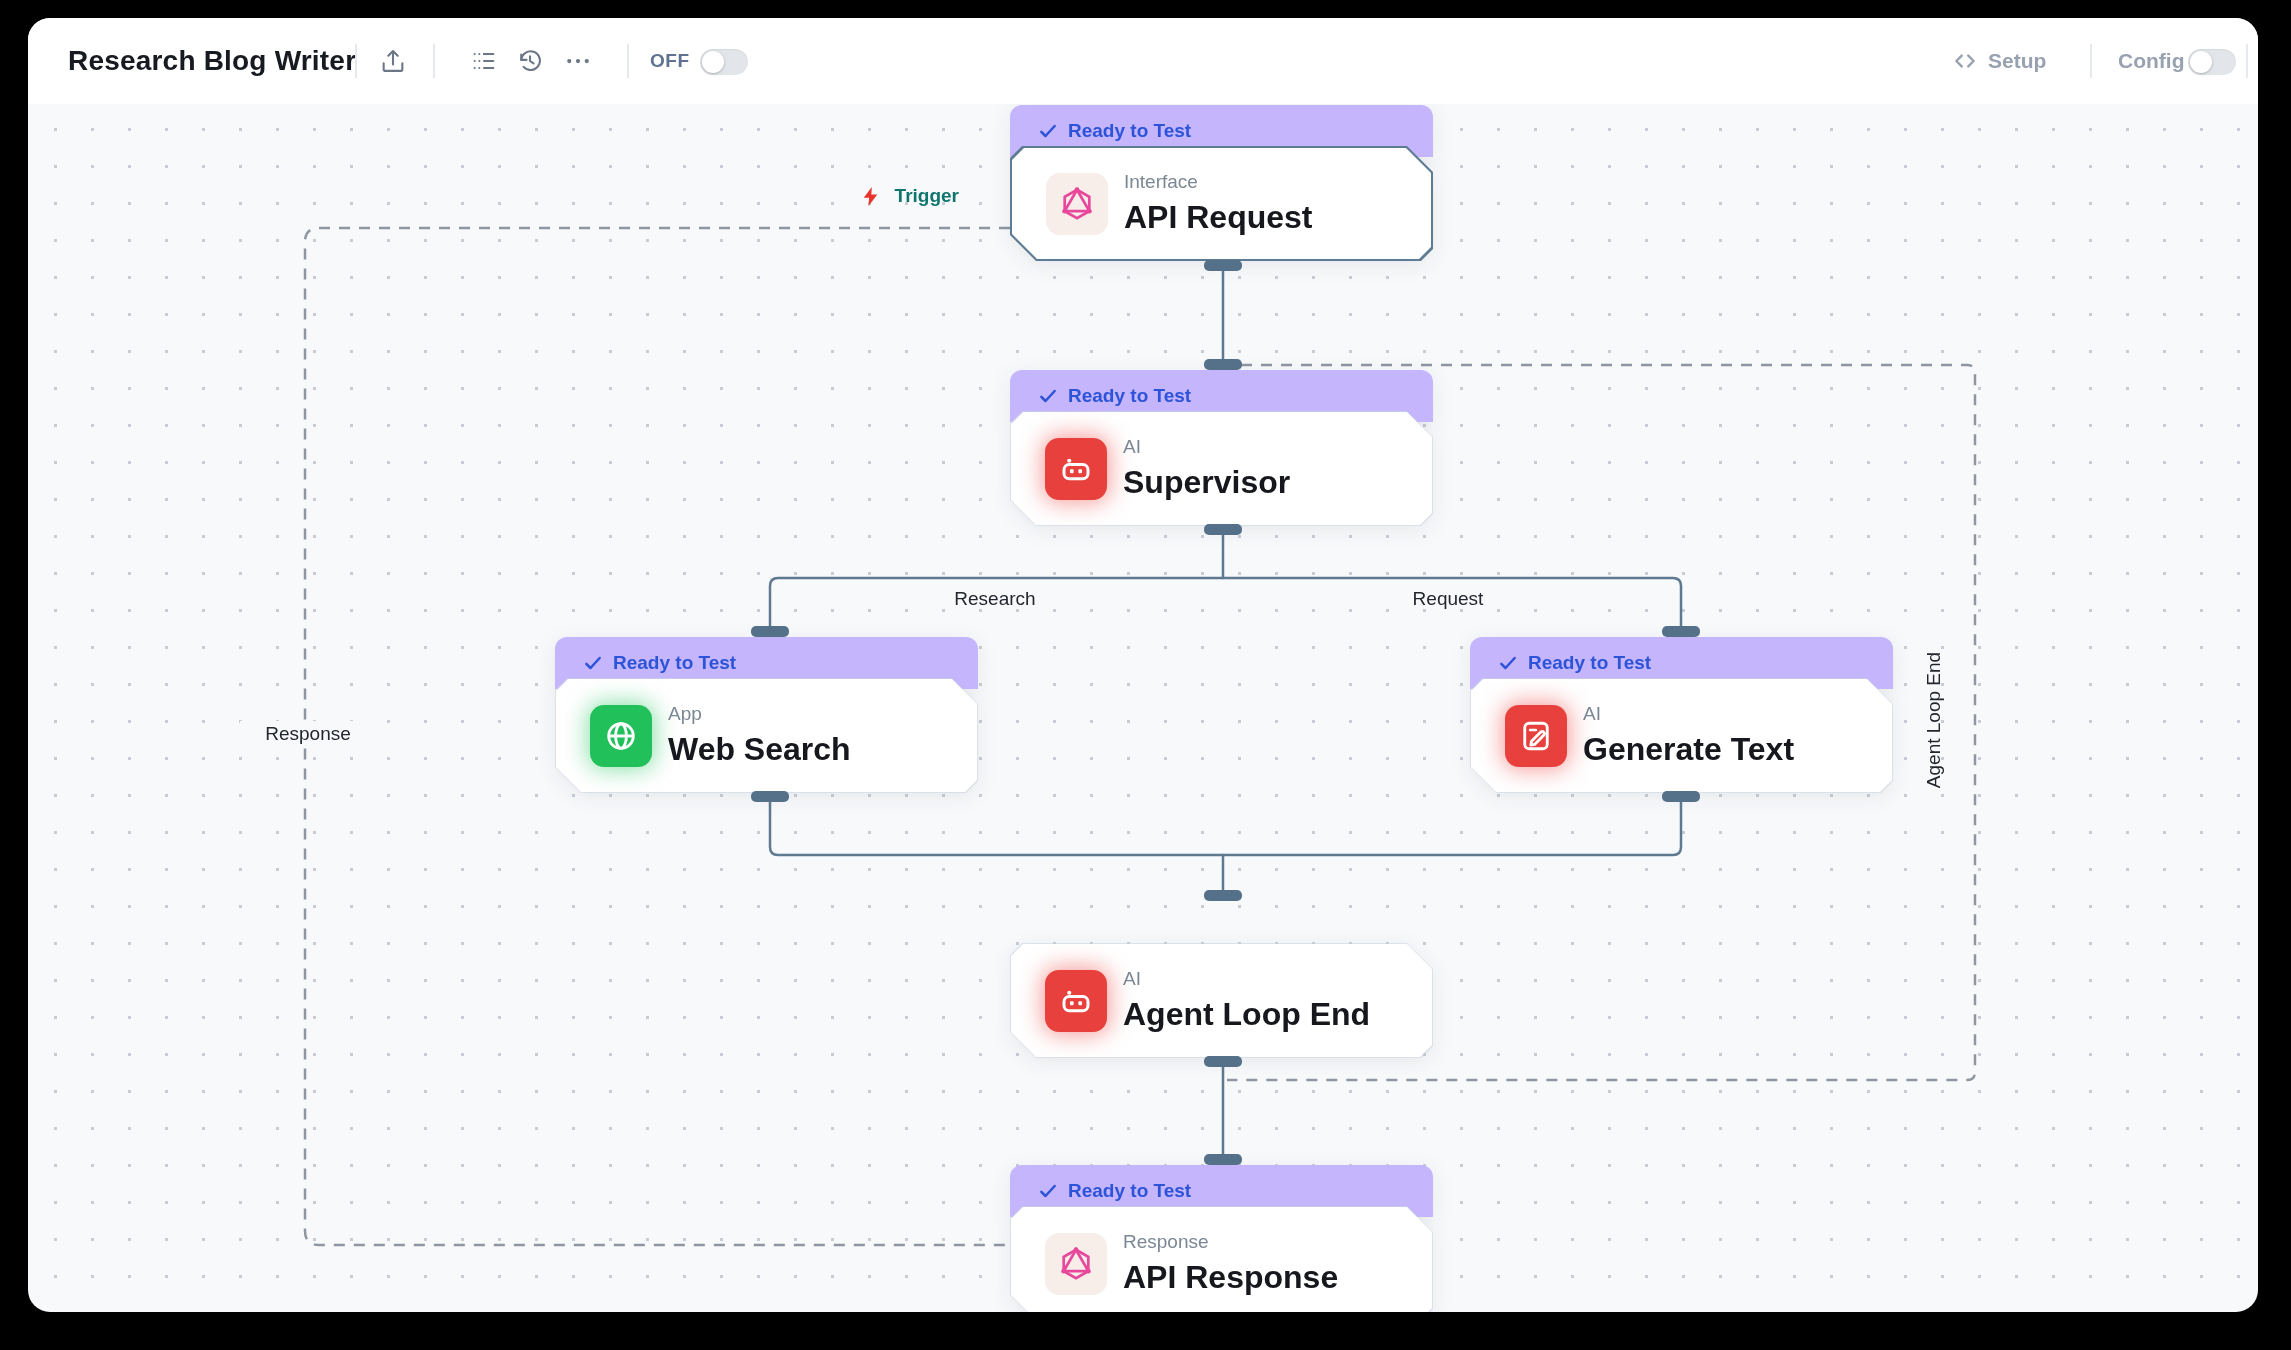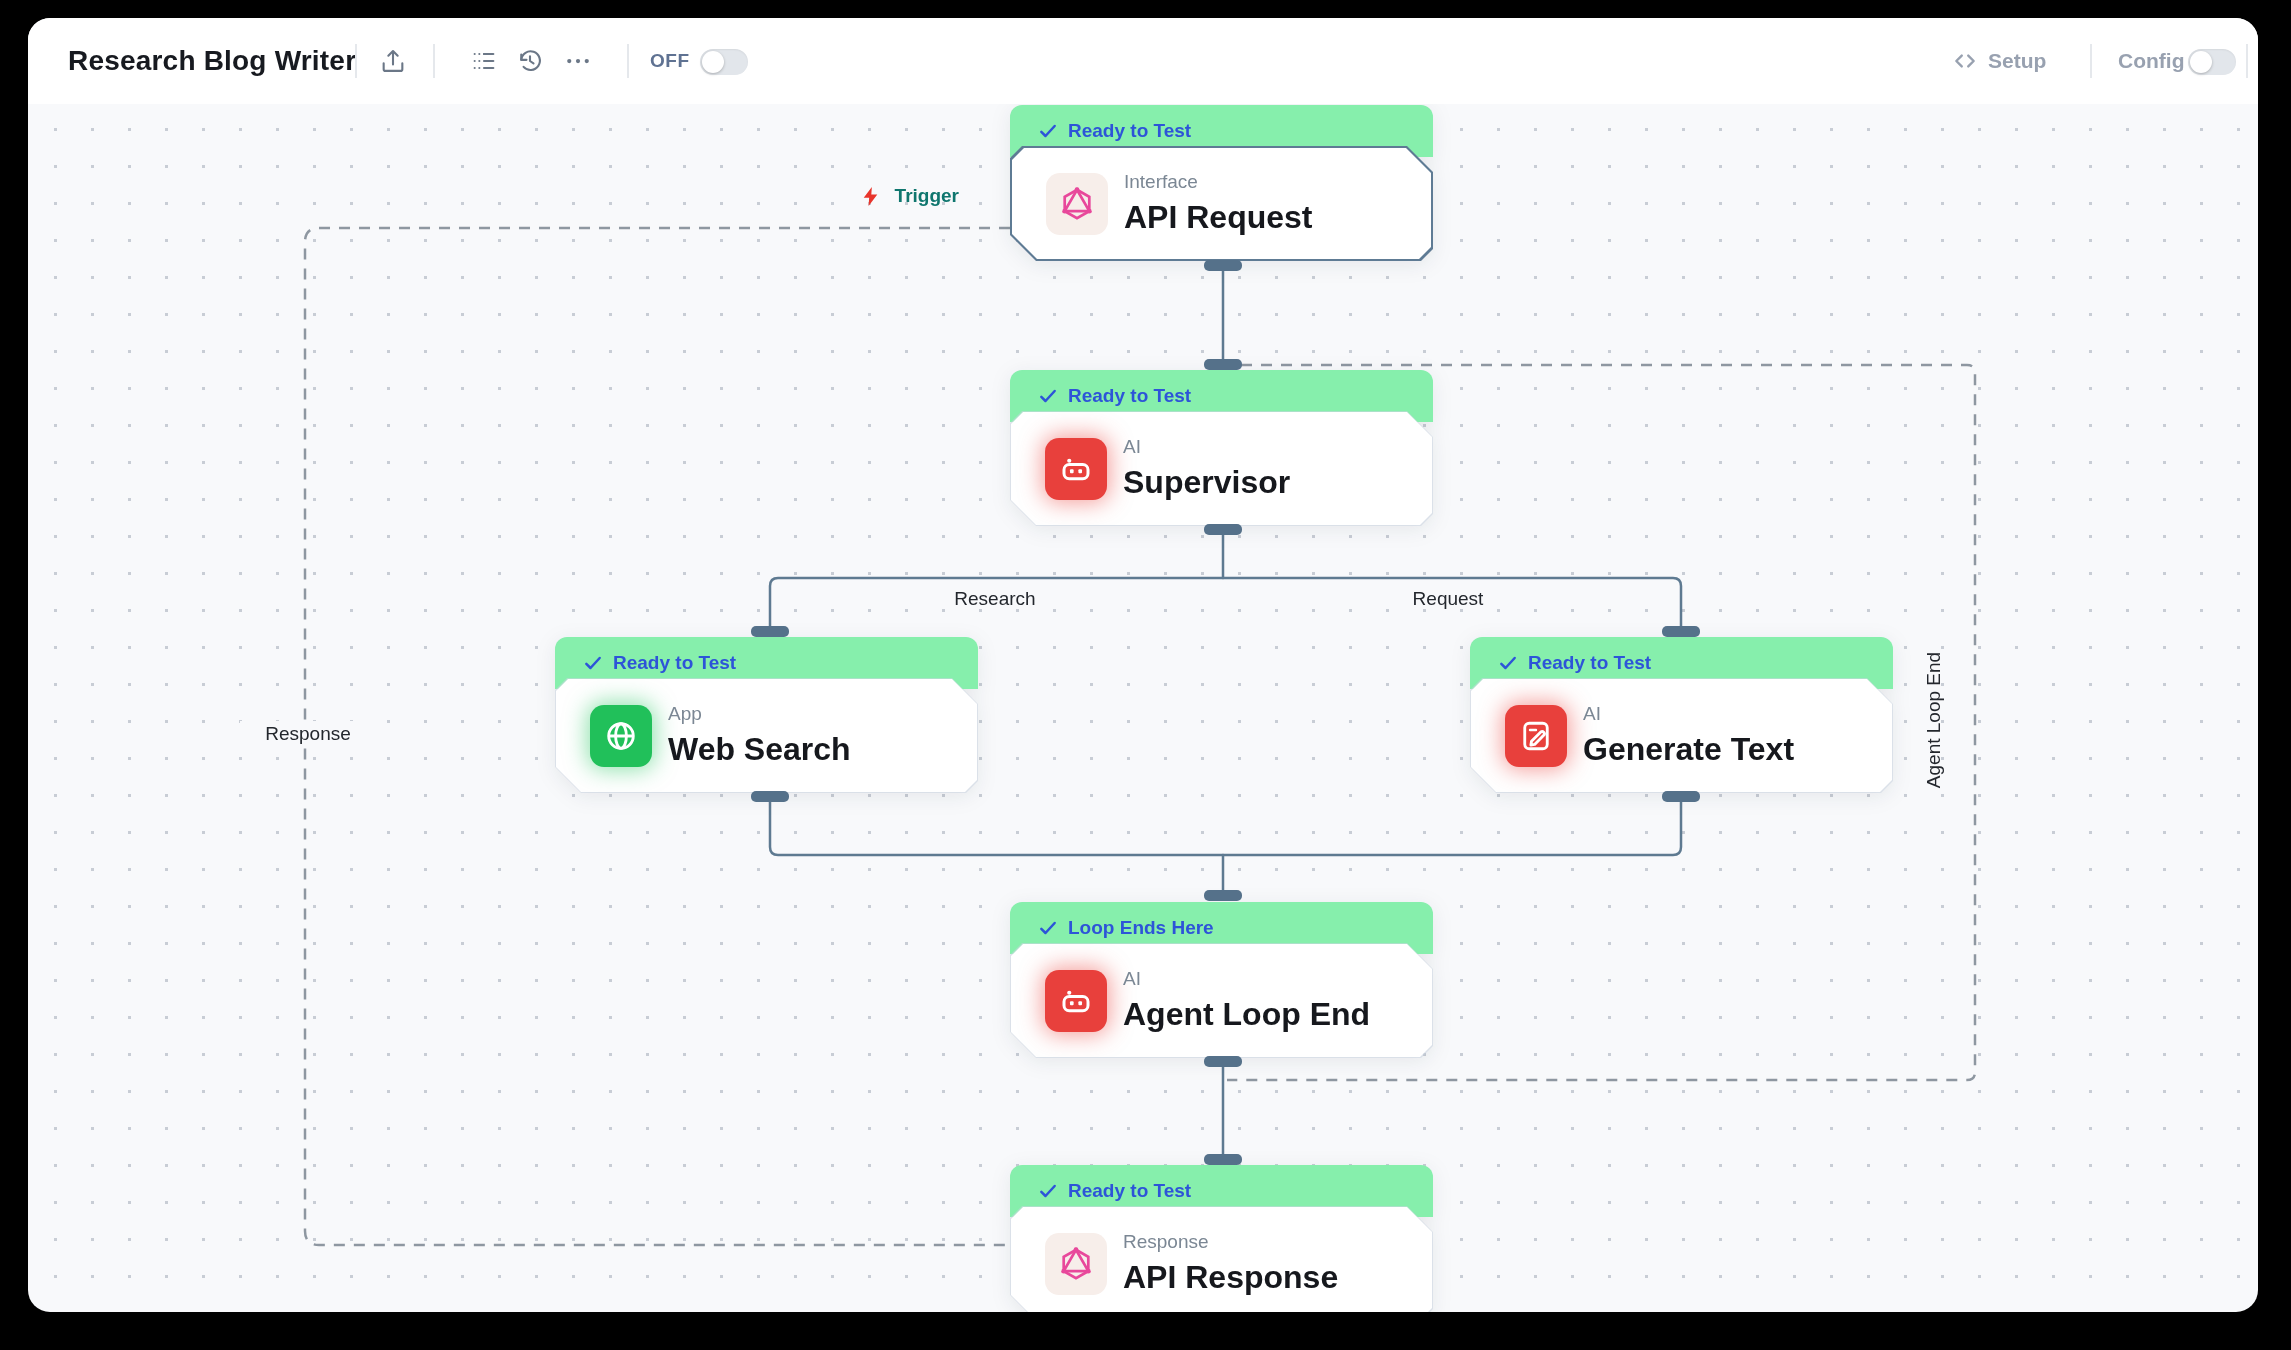--- a/index.html
+++ b/index.html
@@ -21,21 +21,21 @@
   .toggle{position:absolute;top:31px;width:48px;height:26px;border-radius:13px;background:#e2e6eb;box-shadow:inset 0 1px 2px rgba(0,0,0,.06);}
   .toggle .knob{position:absolute;left:2px;top:2px;width:22px;height:22px;border-radius:50%;background:#fff;box-shadow:0 1px 3px rgba(0,0,0,.25);}
   .hgray{position:absolute;top:0;height:86px;display:flex;align-items:center;gap:10px;font-size:21px;color:#98a1b0;font-weight:bold;}
   
   .canvas{position:absolute;left:0;top:86px;right:0;bottom:0;
     background-image:radial-gradient(circle,#c8cdd5 1.7px,transparent 2px);
     background-size:37px 37px;background-position:9px 7px;z-index:1;}
   svg.edges{position:absolute;left:0;top:0;z-index:2;}
   
   .node{position:absolute;width:423px;height:156px;z-index:3;filter:drop-shadow(0 4px 10px rgba(15,23,42,.08));}
-  .badge{position:absolute;left:0;top:0;right:0;height:52px;background:#86efac;border-radius:12px 12px 0 0;
+  .badge{position:absolute;left:0;top:0;right:0;height:52px;background:#c4b5fd;border-radius:12px 12px 0 0;
     display:flex;align-items:center;gap:10px;padding-left:28px;box-sizing:border-box;
     font-size:19px;font-weight:bold;color:#2d54d8;}
   .cardwrap{position:absolute;left:0;top:41px;right:0;height:115px;background:rgba(203,213,225,.55);padding:1px;box-sizing:border-box;
     clip-path:polygon(12px 0,calc(100% - 26px) 0,100% 26px,100% calc(100% - 12px),calc(100% - 12px) 100%,26px 100%,0 calc(100% - 26px),0 12px);}
   .node.sel .cardwrap{background:#5e7b94;padding:2px;}
   .card{width:100%;height:100%;background:#fff;box-sizing:border-box;
     clip-path:polygon(12px 0,calc(100% - 25px) 0,100% 25px,100% calc(100% - 12px),calc(100% - 12px) 100%,25px 100%,0 calc(100% - 25px),0 12px);
     display:flex;align-items:center;padding-left:34px;gap:16px;}
   .tile{width:62px;height:62px;border-radius:14px;display:flex;align-items:center;justify-content:center;flex:0 0 auto;}
   .tile-pink{background:#f7eeea;}
@@ -241,26 +241,20 @@
       </div>
       <div class="ntext">
         <div class="ncat">AI</div>
         <div class="ntitle">Generate Text</div>
       </div>
     </div>
       </div>
   </div>
 
   <div class="node" style="left:982px;top:884px;">
-    <div class="badge">
-      <svg width="20" height="20" viewBox="0 0 24 24" fill="none" stroke="#2d54d8" stroke-width="3" stroke-linecap="round" stroke-linejoin="round">
-          <path d="M4 13 9 18 20 6"></path>
-        </svg>
-      <span>Loop Ends Here</span>
-    </div>
     <div class="cardwrap">
         <div class="card">
       <div class="tile tile-red">
         <svg width="36" height="36" viewBox="0 0 24 24" fill="none" stroke="#fff" stroke-width="2" stroke-linecap="round">
           <circle cx="7.5" cy="6.5" r="1.4" fill="#fff" stroke="none"></circle>
           <rect x="4" y="9" width="16" height="9.5" rx="3.5"></rect>
           <rect x="8" y="12.2" width="2.4" height="2.6" rx="0.6" fill="#fff" stroke="none"></rect>
           <rect x="13.6" y="12.2" width="2.4" height="2.6" rx="0.6" fill="#fff" stroke="none"></rect>
         </svg>
       </div>

